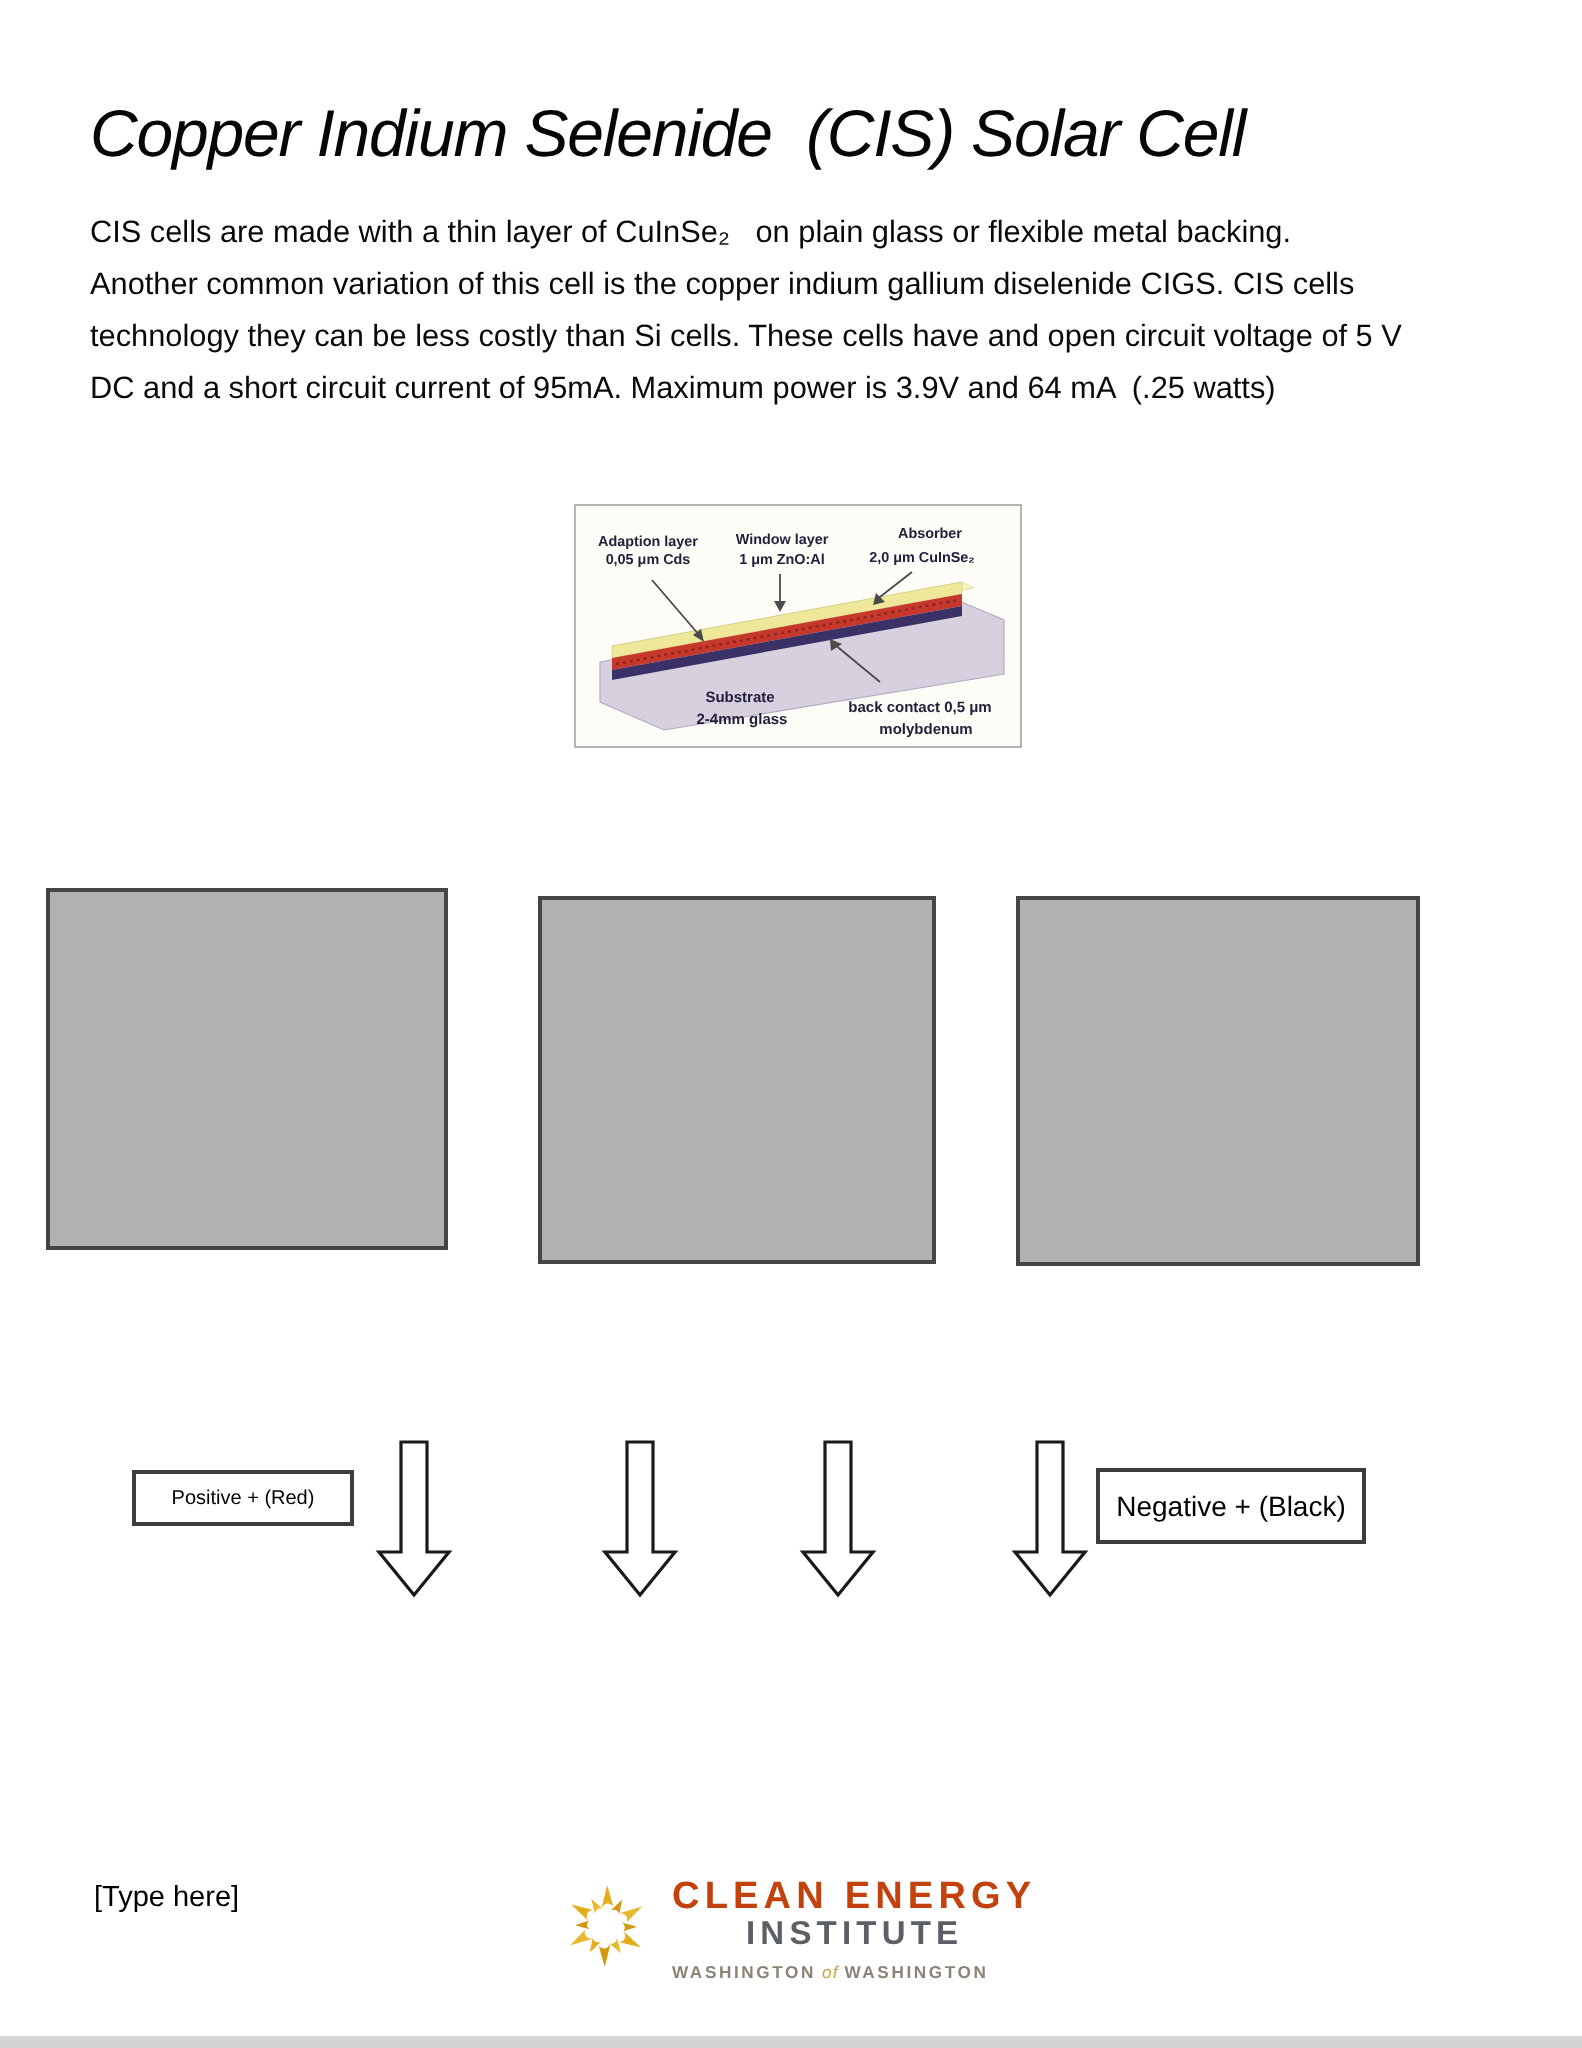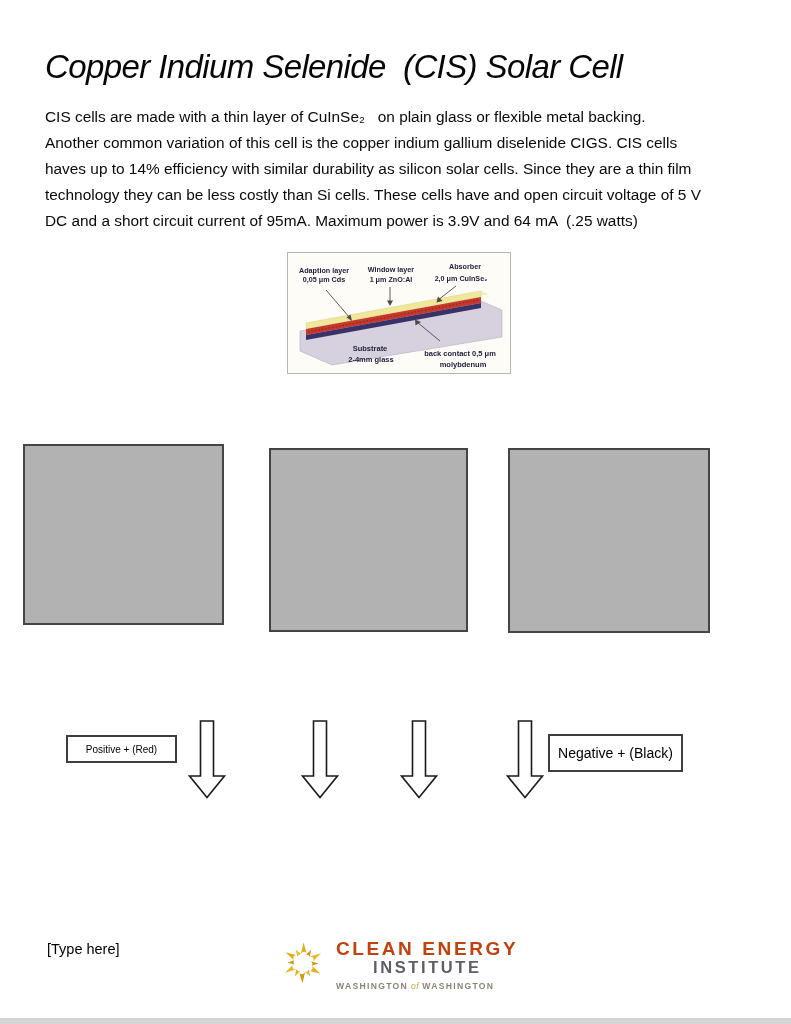--- a/index.html
+++ b/index.html
@@ -52,21 +52,20 @@
 </head>
 <body>
 
 <div class="page">
 
   <h1 class="title">Copper Indium Selenide  (CIS) Solar Cell</h1>
 
   <div class="body-text">
     <div class="body-line">CIS cells are made with a thin layer of CuInSe₂   on plain glass or flexible metal backing.</div>
     <div class="body-line">Another common variation of this cell is the copper indium gallium diselenide CIGS. CIS cells</div>
-    <div class="body-line">haves up to 14% efficiency with similar durability as silicon solar cells. Since they are a thin film</div>
     <div class="body-line">technology they can be less costly than Si cells. These cells have and open circuit voltage of 5 V</div>
     <div class="body-line">DC and a short circuit current of 95mA. Maximum power is 3.9V and 64 mA  (.25 watts)</div>
   </div>
 
   <div class="figure">
     <svg viewBox="0 0 222 120">
 
       <polygon points="12,78 188,46 214,57 214,84 44,112 12,98" stroke="#b4abc4" stroke-width="0.6" fill="#d7d0df"></polygon>
 
       <polygon points="18,70 193,38 199,41 24,73" stroke="#d8cf84" stroke-width="0.3" fill="#f7f3c0"></polygon>

